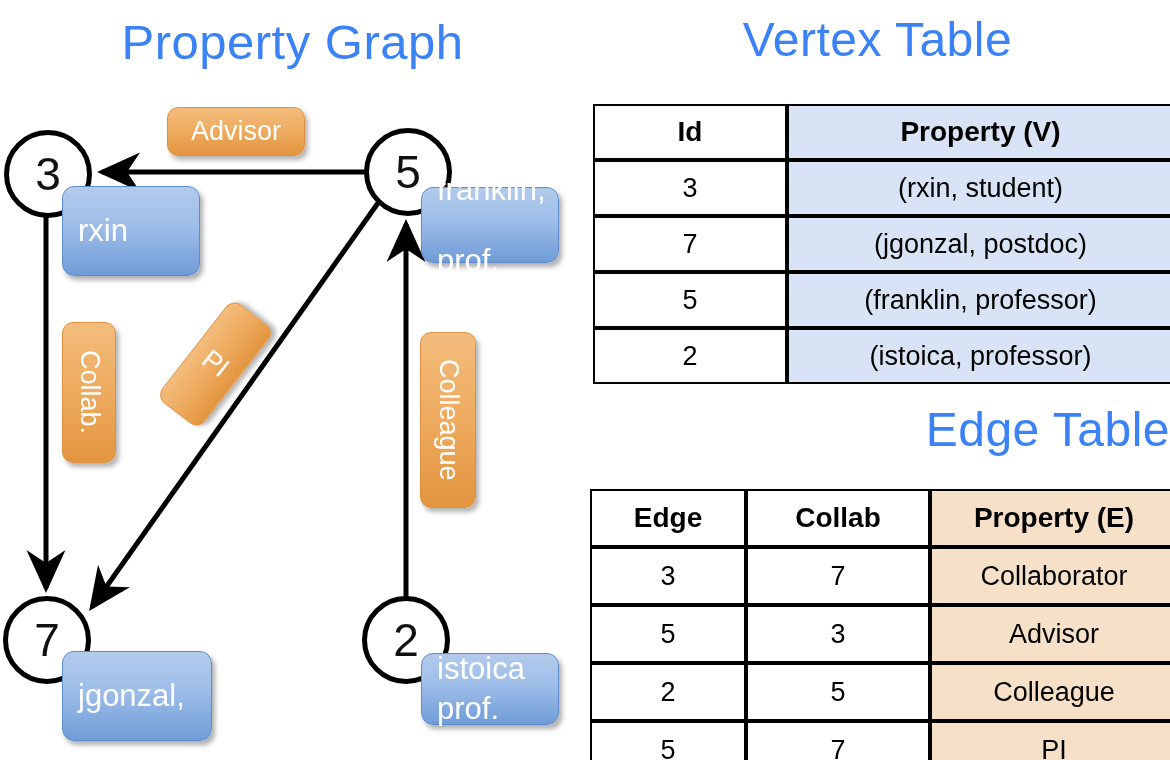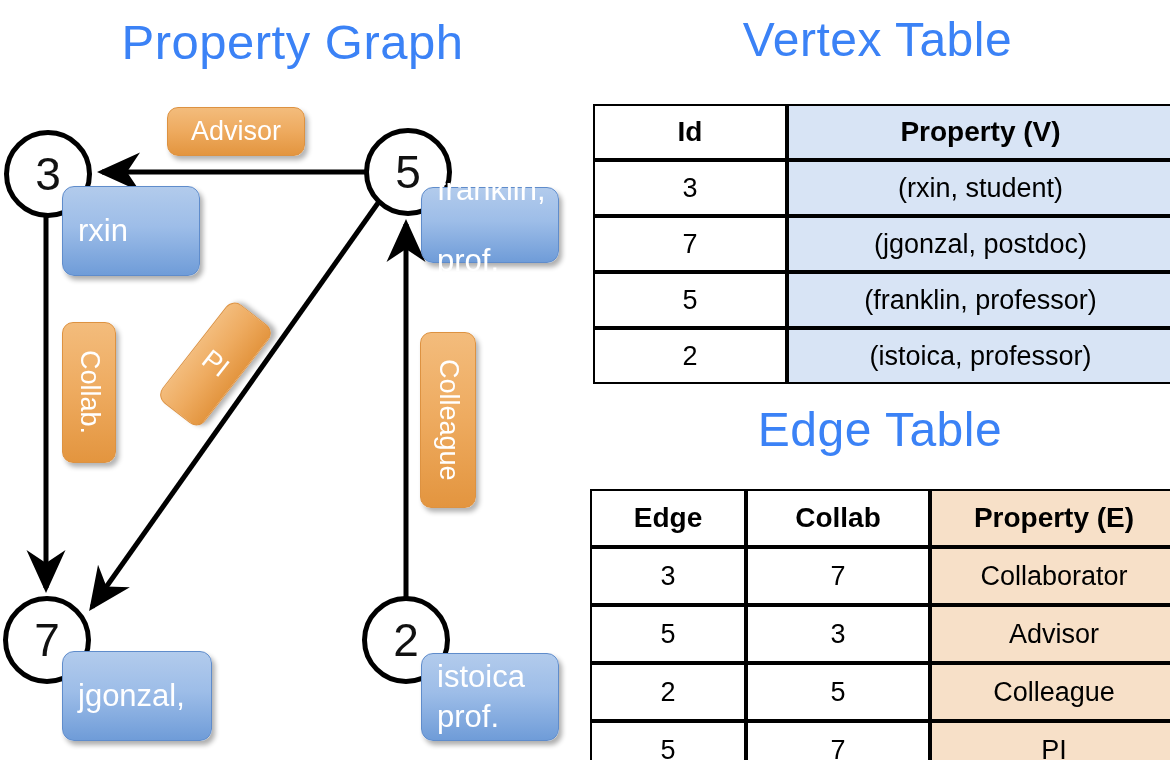--- a/index.html
+++ b/index.html
@@ -10,21 +10,21 @@
   #stage{position:relative;width:1170px;height:760px;}
 
   
   .title{
     position:absolute;font-weight:400;color:#3b82f6;
     font-family:"Liberation Sans",sans-serif;
     letter-spacing:0.5px;white-space:nowrap;
   }
   #title-property-graph{left:0;top:14px;width:585px;text-align:center;font-size:49px;}
   #title-vertex-table{left:585px;top:12px;width:585px;text-align:center;font-size:48px;}
-  #title-edge-table{left:590px;top:402px;width:580px;text-align:center;font-size:48px;}
+  #title-edge-table{left:590px;top:402px;width:580px;text-align:right;font-size:48px;}
 
   
   #graph-panel{position:absolute;left:0;top:0;width:585px;height:760px;}
   #edges-svg{position:absolute;left:0;top:0;width:585px;height:760px;}
 
   .node-circle{
     position:absolute;border:5px solid #000;border-radius:50%;
     background:#fff;box-sizing:border-box;
     display:flex;align-items:center;justify-content:center;
     font-size:46px;color:#111;line-height:1;
@@ -114,21 +114,21 @@
     <div class="prop-box" style="left:62px;top:186px;width:138px;height:90px;">
       <span>rxin</span>
     </div>
     <div class="prop-box" style="left:421px;top:187px;width:138px;height:76px;gap:31px;">
       <span>franklin,</span>
       <span>prof.</span>
     </div>
     <div class="prop-box" style="left:62px;top:651px;width:150px;height:90px;">
       <span>jgonzal,</span>
     </div>
-    <div class="prop-box" style="left:421px;top:653px;width:138px;height:88px;">
+    <div class="prop-box" style="left:421px;top:653px;width:138px;height:72px;">
       <span>istoica</span>
       <span>prof.</span>
     </div>
 
     <div class="edge-label" style="left:167px;top:107px;width:138px;height:49px;">
       <span>Advisor</span>
     </div>
 
     <div class="edge-label rot90" style="left:62px;top:322px;width:54px;height:141px;">
       <span>Collab.</span>

